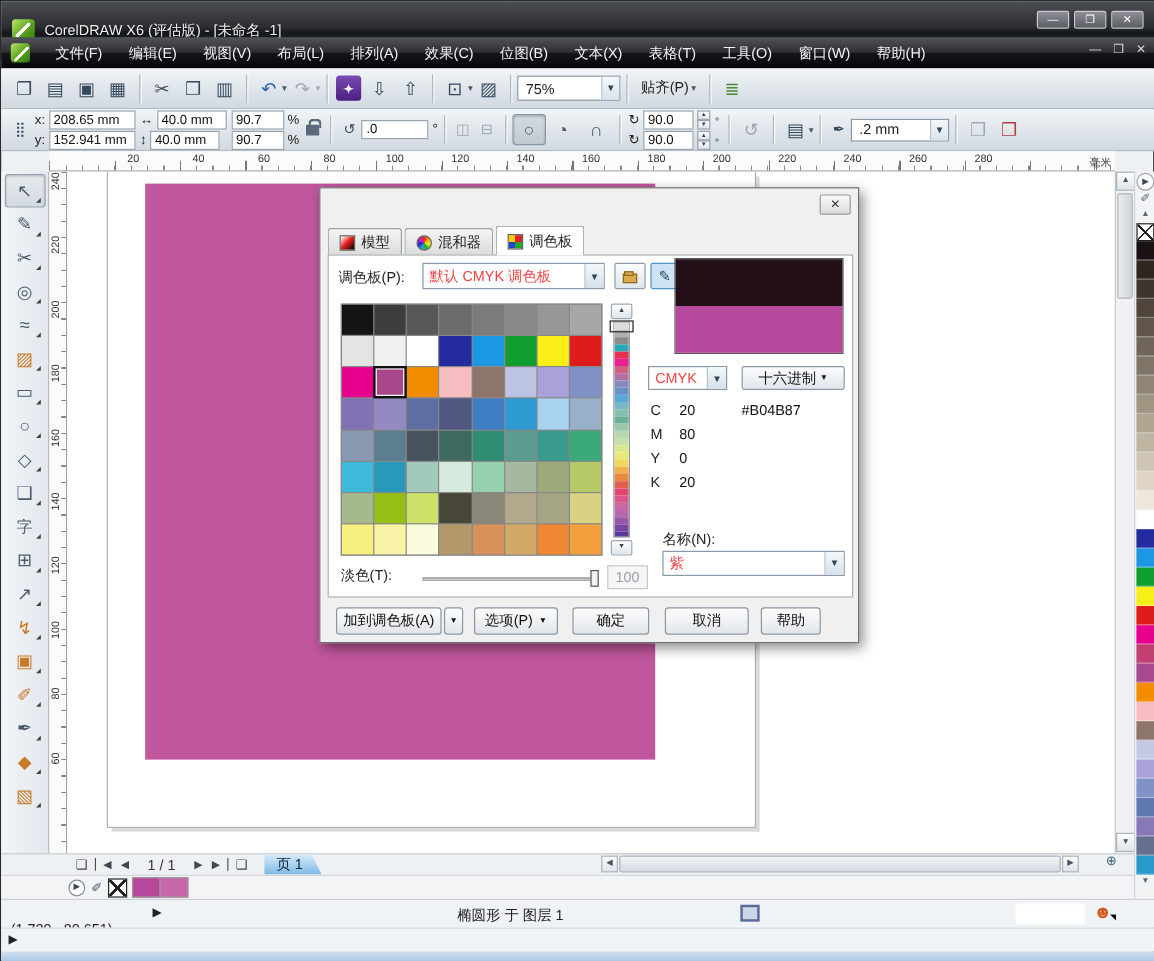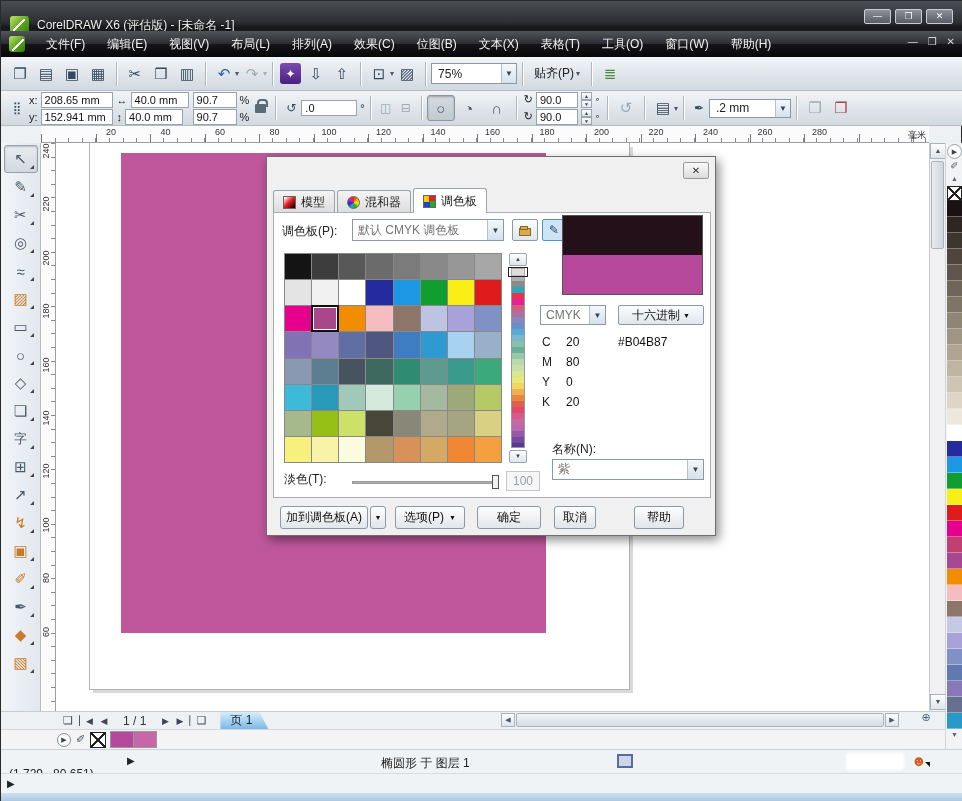--- a/index.html
+++ b/index.html
@@ -119,21 +119,21 @@
     display:flex; align-items:center; gap:5px; padding:0 9px; font-size:12px; color:#222; margin-right:2px;
     border-radius:3px 3px 0 0; position:relative; top:2px; }
   .tab.active { background:#fff; top:0; height:25px; z-index:2; }
   .tabicon { width:13px; height:13px; border:1px solid #666; flex:none; }
   .icon-model { background:linear-gradient(135deg,#fff 5%,#e22 45%,#000); }
   .icon-mixer { border-radius:7px; background:conic-gradient(#e22,#ea0,#ee2,#2a2,#2ac,#22c,#c2c,#e22); }
   .icon-palette { background:conic-gradient(#d22 0 25%,#2a2 0 50%,#24c 0 75%,#fc0 0); }
   #dlg-panel { position:absolute; left:6px; top:55px; width:438px; height:286px; background:#fff; border:1px solid #a8aeb4; }
 
   .dd { position:absolute; background:#fff; border:1px solid #8a98a8; height:22px; display:flex; align-items:center; font-size:12px; }
-  .dd .val { flex:1; padding:0 5px; color:#737373; white-space:nowrap; overflow:hidden; }
+  .dd .val { flex:1; padding:0 5px; color:#ef4444; white-space:nowrap; overflow:hidden; }
   .dd .arr { width:16px; height:100%; border-left:1px solid #b6c0ca; background:linear-gradient(#f2f7fb,#d6e1ea);
     font-size:8px; display:flex; align-items:center; justify-content:center; color:#345; }
   .sqbtn { position:absolute; border:1px solid #8a98a8; background:linear-gradient(#fbfcfd,#dfe6ec); border-radius:2px;
     display:flex; align-items:center; justify-content:center; }
   .sqbtn.hl { background:#cde4f6; border-color:#4e93cc; }
   .folderico { width:12px; height:8px; background:#dba94e; border:1px solid #8a6a20; position:relative; margin-top:3px; }
   .folderico:before { content:""; position:absolute; left:0; top:-3px; width:6px; height:2px; background:#dba94e; border:1px solid #8a6a20; }
   .dropperico { font-size:12px; color:#246; transform:rotate(0deg); }
 
   #preview { position:absolute; left:288px; top:2px; width:141px; height:80px; border:1px solid #555; }
@@ -646,21 +646,21 @@
       </div>
     </div>
 
     <div class="pbtn" style="left:13px;top:349px;width:88px">加到调色板(A)</div>
     <div class="pbtn" style="left:103px;top:349px;width:16px;font-size:7px">▼</div>
     <div class="pbtn" style="left:128px;top:349px;width:70px;gap:5px">
       <span>选项(P)</span>
       <span style="font-size:7px">▼</span>
     </div>
     <div class="pbtn" style="left:210px;top:349px;width:64px">确定</div>
-    <div class="pbtn" style="left:287px;top:349px;width:42px">取消</div>
+    <div class="pbtn" style="left:287px;top:349px;width:70px">取消</div>
     <div class="pbtn" style="left:367px;top:349px;width:50px">帮助</div>
   </div>
 
   <div id="pagenav">
     <span style="width:58px"></span>
     <span class="pnico" style="font-size:11px">❏</span>
     <span class="pnico">▏◀</span>
     <span class="pnico">◀</span>
     <span id="pageind">1 / 1</span>
     <span class="pnico">▶</span>

